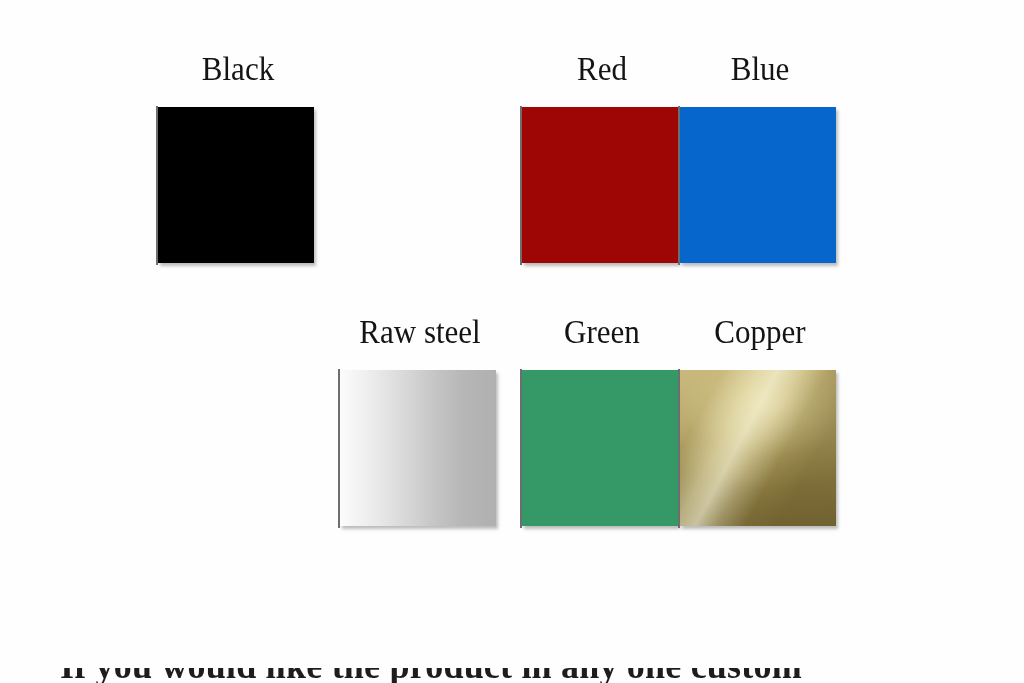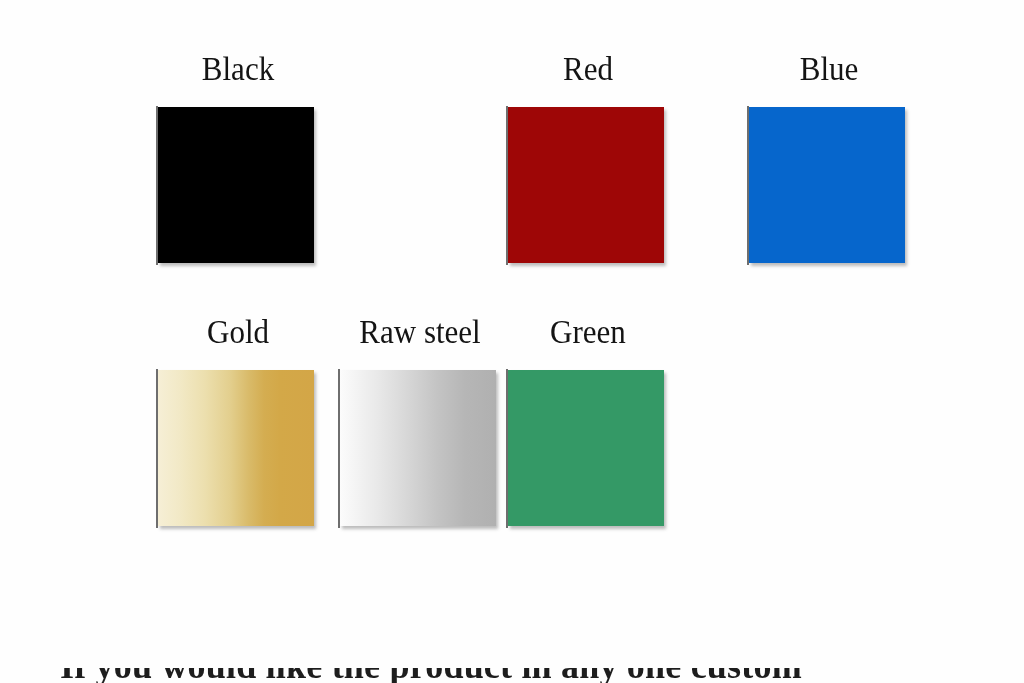--- a/index.html
+++ b/index.html
@@ -39,22 +39,22 @@
   .swatch-row.row-0 { top: 50px; }
   .swatch-row.row-1 { top: 313px; }
 
   .swatch-cell {
     position: absolute;
     top: 0;
     width: 160px;
   }
   .swatch-cell.col-0 { left: 158px; }
   .swatch-cell.col-1 { left: 340px; }
-  .swatch-cell.col-2 { left: 508px; }
-  .swatch-cell.col-3 { left: 749px; }
+  .swatch-cell.col-2 { left: 522px; }
+  .swatch-cell.col-3 { left: 680px; }
 
   .swatch-label {
     display: block;
     width: 160px;
     text-align: center;
     font-family: "Liberation Serif", "DejaVu Serif", serif;
     font-size: 33px;
     line-height: 38px;
     font-weight: 400;
     color: #141414;
@@ -195,35 +195,35 @@
 
       <div class="swatch-cell col-3">
         <span class="swatch-label">Blue</span>
         <div class="swatch-chip chip-solid" style="background:#0666cc;"></div>
       </div>
 
     </div>
 
     <div class="swatch-row row-1">
 
-      <div class="swatch-cell col-0">
-        <span class="swatch-label">Gold</span>
-        <div class="swatch-chip chip-gold"></div>
-      </div>
 
       <div class="swatch-cell col-2">
         <span class="swatch-label">Green</span>
         <div class="swatch-chip chip-solid" style="background:#349966;"></div>
       </div>
 
       <div class="swatch-cell col-1">
         <span class="swatch-label">Raw steel</span>
         <div class="swatch-chip chip-steel"></div>
       </div>
 
+      <div class="swatch-cell col-3">
+        <span class="swatch-label">Copper</span>
+        <div class="swatch-chip chip-copper"></div>
+      </div>
 
     </div>
 
   </div>
 
   <div class="bottom-caption-clip">
     <p class="bottom-caption-text">If you would like the product in any one custom</p>
   </div>
 
 </div>

